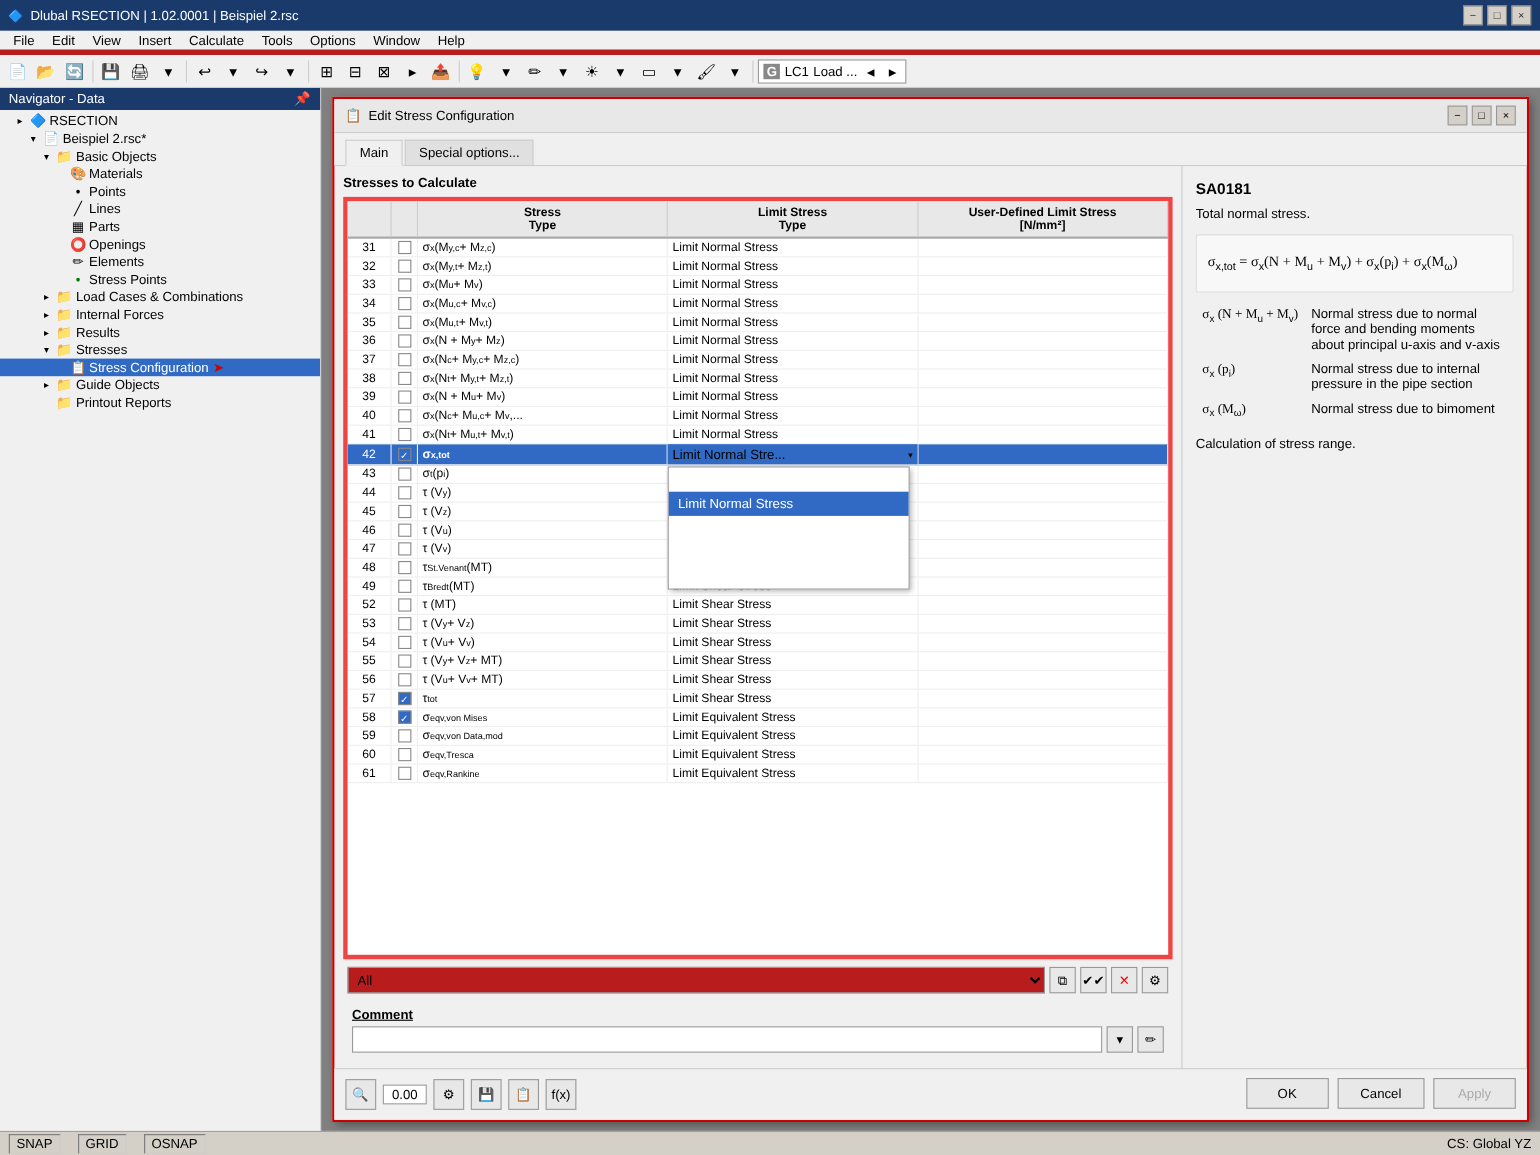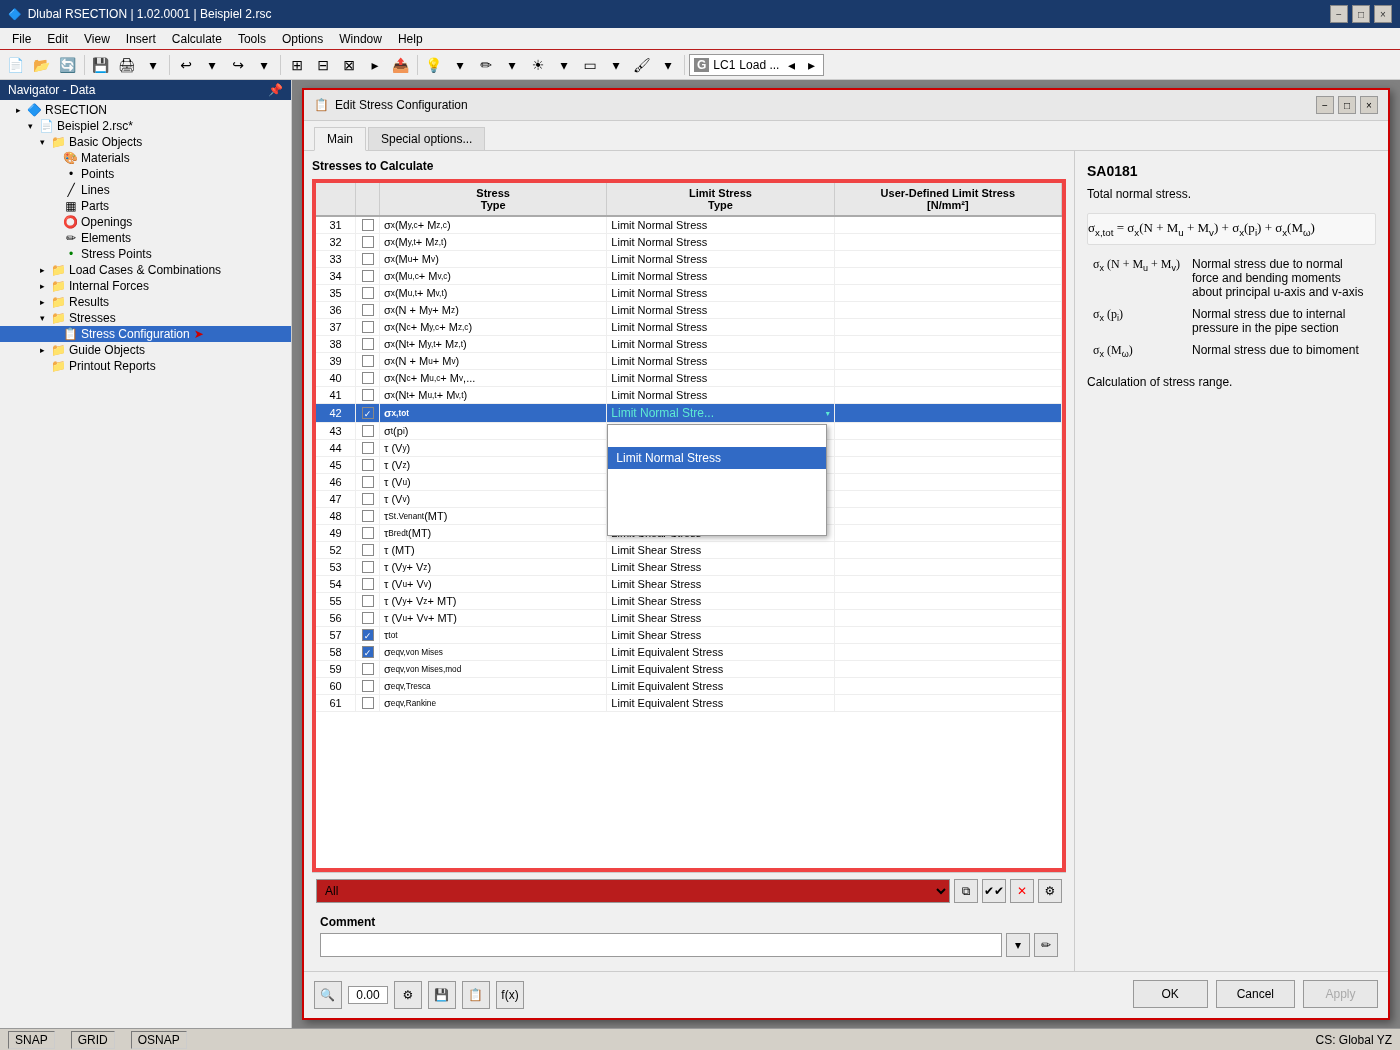--- a/index.html
+++ b/index.html
@@ -5,21 +5,21 @@
     * { box-sizing: border-box; margin: 0; padding: 0; font-family: 'Segoe UI', Arial, sans-serif; font-size: 12px; }
     body { background: #d4d0c8; width: 1400px; height: 1050px; overflow: hidden; position: relative; }
 
     
     .title-bar { background: #1a3a6b; color: white; height: 28px; display: flex; align-items: center; padding: 0 8px; justify-content: space-between; }
     .title-bar-left { display: flex; align-items: center; gap: 6px; }
     .title-bar-controls { display: flex; gap: 4px; }
     .title-btn { width: 18px; height: 18px; background: #d4d0c8; border: 1px solid #888; cursor: pointer; display: flex; align-items: center; justify-content: center; font-size: 10px; color: #333; }
 
     
-    .menu-bar { background: #f0f0f0; height: 22px; display: flex; align-items: center; padding: 0 4px; border-bottom: 1px solid #b91c1c; }
+    .menu-bar { background: #f0f0f0; height: 22px; display: flex; align-items: center; padding: 0 4px; border-bottom: 5px solid #b91c1c; }
     .menu-item { padding: 2px 8px; cursor: pointer; color: #000; }
 
     
     .toolbar { background: #f0f0f0; height: 30px; display: flex; align-items: center; padding: 0 4px; border-bottom: 1px solid #ccc; gap: 2px; }
     .toolbar-btn { width: 24px; height: 24px; border: 1px solid transparent; background: transparent; cursor: pointer; display: flex; align-items: center; justify-content: center; font-size: 14px; }
     .toolbar-sep { width: 1px; height: 20px; background: #ccc; margin: 0 2px; }
     .lc-box { background: white; border: 1px solid #999; padding: 1px 4px; display: flex; align-items: center; gap: 4px; height: 22px; }
 
     
     .main-layout { display: flex; height: calc(1050px - 28px - 22px - 30px - 22px); }
@@ -78,30 +78,30 @@
     .dropdown-option { padding: 4px 8px; cursor: pointer; }
     .dropdown-option.selected-opt { background: #316ac5; color: white; }
 
     
     .table-footer { padding: 6px 4px; display: flex; align-items: center; gap: 4px; border-top: 1px solid #ccc; }
     .footer-select { flex: 1; height: 24px; border: 1px solid #999; padding: 2px 4px; background: #b91c1c; }
     .footer-btn { width: 24px; height: 24px; border: 1px solid #999; background: #e8e8e8; cursor: pointer; display: flex; align-items: center; justify-content: center; font-size: 12px; }
 
     
     .comment-area { padding: 6px 8px; }
-    .comment-label { font-weight: bold; margin-bottom: 4px; }
+    .comment-label { font-weight: bold; margin-bottom: 4px; text-decoration: underline; }
     .comment-input-row { display: flex; gap: 4px; }
     .comment-input { flex: 1; height: 24px; border: 1px solid #999; padding: 2px 4px; background: white; }
     .comment-btn { width: 24px; height: 24px; border: 1px solid #999; background: #e8e8e8; cursor: pointer; display: flex; align-items: center; justify-content: center; }
 
     
     .info-panel { flex: 1; padding: 12px; overflow-y: auto; border-left: 1px solid #ccc; }
     .info-title { font-size: 14px; font-weight: bold; margin-bottom: 8px; }
     .info-desc { margin-bottom: 12px; }
-    .formula-box { background: #f8f8f8; border: 1px solid #ddd; margin: 8px 0; border-radius: 2px; }
+    .formula-box { background: #f8f8f8; border: 1px solid #ddd; padding: 10px; margin: 8px 0; border-radius: 2px; }
     .formula { font-family: 'Times New Roman', serif; font-size: 13px; margin: 6px 0; }
     .formula-table { width: 100%; border-collapse: collapse; margin: 8px 0; }
     .formula-table td { padding: 4px 6px; vertical-align: top; }
     .formula-table .sym { font-family: 'Times New Roman', serif; white-space: nowrap; }
     .calc-range { margin-top: 12px; }
 
     
     .dialog-footer { padding: 8px 10px; border-top: 1px solid #ccc; display: flex; justify-content: flex-end; gap: 8px; background: #f0f0f0; }
     .dlg-btn { padding: 4px 20px; border: 1px solid #999; background: #e8e8e8; cursor: pointer; min-width: 75px; height: 28px; }
     .dlg-btn.apply { background: #e8e8e8; color: #aaa; }
@@ -436,21 +436,21 @@
                 <div class="td"></div>
               </div>
 
               <div class="table-row selected" style="position:relative;">
                 <div class="td td-num">42</div>
                 <div class="td td-center">
                     <span class="checkbox checked"></span>
                   </div>
                 <div class="td" style="font-weight:bold;">σ<sub>x,tot</sub></div>
                 <div class="td" style="position:relative; padding:0;">
-                  <div class="dropdown-cell" style="padding:2px 4px; background:#316ac5; color:#5eead4; width:100%; display:flex; justify-content:space-between;">
+                  <div class="dropdown-cell" style="padding:2px 4px; background:#316ac5; color:#000000; width:100%; display:flex; justify-content:space-between;">
                     <span>Limit Normal Stre...</span>
                     <span class="dropdown-arrow">▾</span>
                   </div>
 
                   <div class="dropdown-menu" style="top:20px; left:0; width:220px;">
                     <div class="dropdown-option">None</div>
                     <div class="dropdown-option selected-opt">Limit Normal Stress</div>
                     <div class="dropdown-option">Limit Shear Stress</div>
                     <div class="dropdown-option">Limit Equivalent Stress</div>
                     <div class="dropdown-option">User</div>
@@ -597,21 +597,21 @@
                 <div class="td">σ<sub>eqv,von Mises</sub></div>
                 <div class="td">Limit Equivalent Stress</div>
                 <div class="td"></div>
               </div>
 
               <div class="table-row">
                 <div class="td td-num">59</div>
                 <div class="td td-center">
                     <span class="checkbox"></span>
                   </div>
-                <div class="td">σ<sub>eqv,von Mises,mod</sub></div>
+                <div class="td">σ<sub>eqv,von Data,mod</sub></div>
                 <div class="td">Limit Equivalent Stress</div>
                 <div class="td"></div>
               </div>
 
               <div class="table-row">
                 <div class="td td-num">60</div>
                 <div class="td td-center">
                     <span class="checkbox"></span>
                   </div>
                 <div class="td">σ<sub>eqv,Tresca</sub></div>

